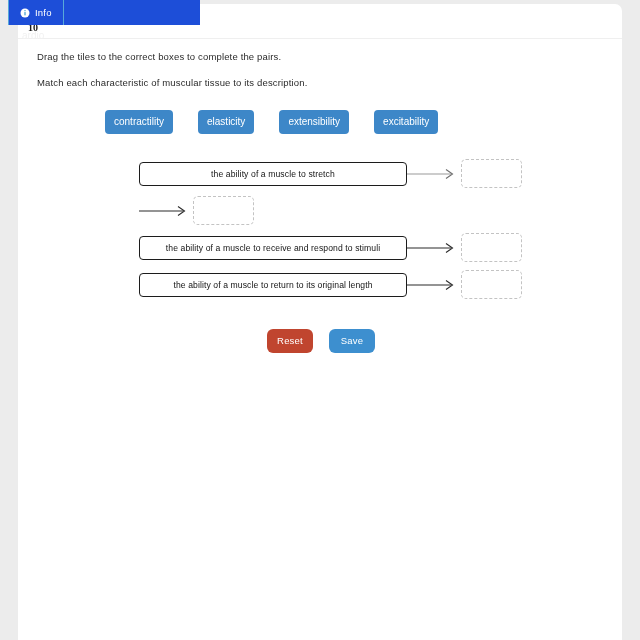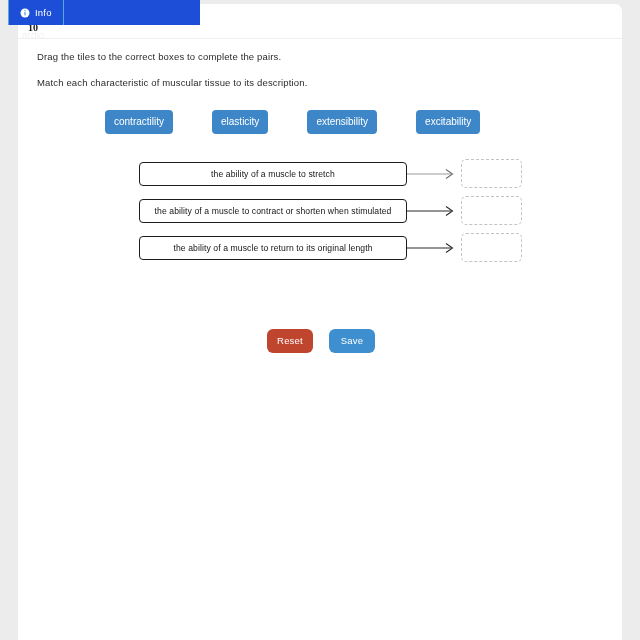--- a/index.html
+++ b/index.html
@@ -107,21 +107,21 @@
   }
   #instr-1 { top: 51px; }
   #instr-2 { top: 77px; }
 
   
   #tiles {
     position: absolute;
     left: 105px;
     top: 110px;
     display: flex;
-    gap: 39px;
+    gap: 25px;
     align-items: center;
   }
   .tile {
     background: #3d87c8;
     color: #ffffff;
     font-size: 10px;
     border-radius: 4px;
     padding: 6px 9px 7px 9px;
     cursor: move;
     line-height: 11px;
@@ -239,30 +239,39 @@
     <div class="arrow">
       <svg width="51" height="12" viewBox="0 0 51 12">
         <line x1="0" y1="6" x2="44" y2="6" stroke="#9a9a9a" stroke-width="1.1"></line>
         <polyline points="39,1.5 45.5,6 39,10.5" fill="none" stroke="#6d6d6d" stroke-width="1.1"></polyline>
       </svg>
     </div>
     <div class="drop-box"></div>
   </div>
 
   <div class="row">
-    <div class="desc-box">the ability of a muscle to contract or shorten when stimulated</div>
     <div class="arrow">
       <svg width="51" height="12" viewBox="0 0 51 12">
         <line x1="0" y1="6" x2="44" y2="6" stroke="#2b2b2b" stroke-width="1.1"></line>
         <polyline points="39,1.5 45.5,6 39,10.5" fill="none" stroke="#2b2b2b" stroke-width="1.1"></polyline>
       </svg>
     </div>
     <div class="drop-box"></div>
   </div>
 
+  <div class="row">
+    <div class="desc-box">the ability of a muscle to receive and respond to stimuli</div>
+    <div class="arrow">
+      <svg width="51" height="12" viewBox="0 0 51 12">
+        <line x1="0" y1="6" x2="44" y2="6" stroke="#2b2b2b" stroke-width="1.1"></line>
+        <polyline points="39,1.5 45.5,6 39,10.5" fill="none" stroke="#2b2b2b" stroke-width="1.1"></polyline>
+      </svg>
+    </div>
+    <div class="drop-box"></div>
+  </div>
 
   <div class="row">
     <div class="desc-box">the ability of a muscle to return to its original length</div>
     <div class="arrow">
       <svg width="51" height="12" viewBox="0 0 51 12">
         <line x1="0" y1="6" x2="44" y2="6" stroke="#2b2b2b" stroke-width="1.1"></line>
         <polyline points="39,1.5 45.5,6 39,10.5" fill="none" stroke="#2b2b2b" stroke-width="1.1"></polyline>
       </svg>
     </div>
     <div class="drop-box"></div>

